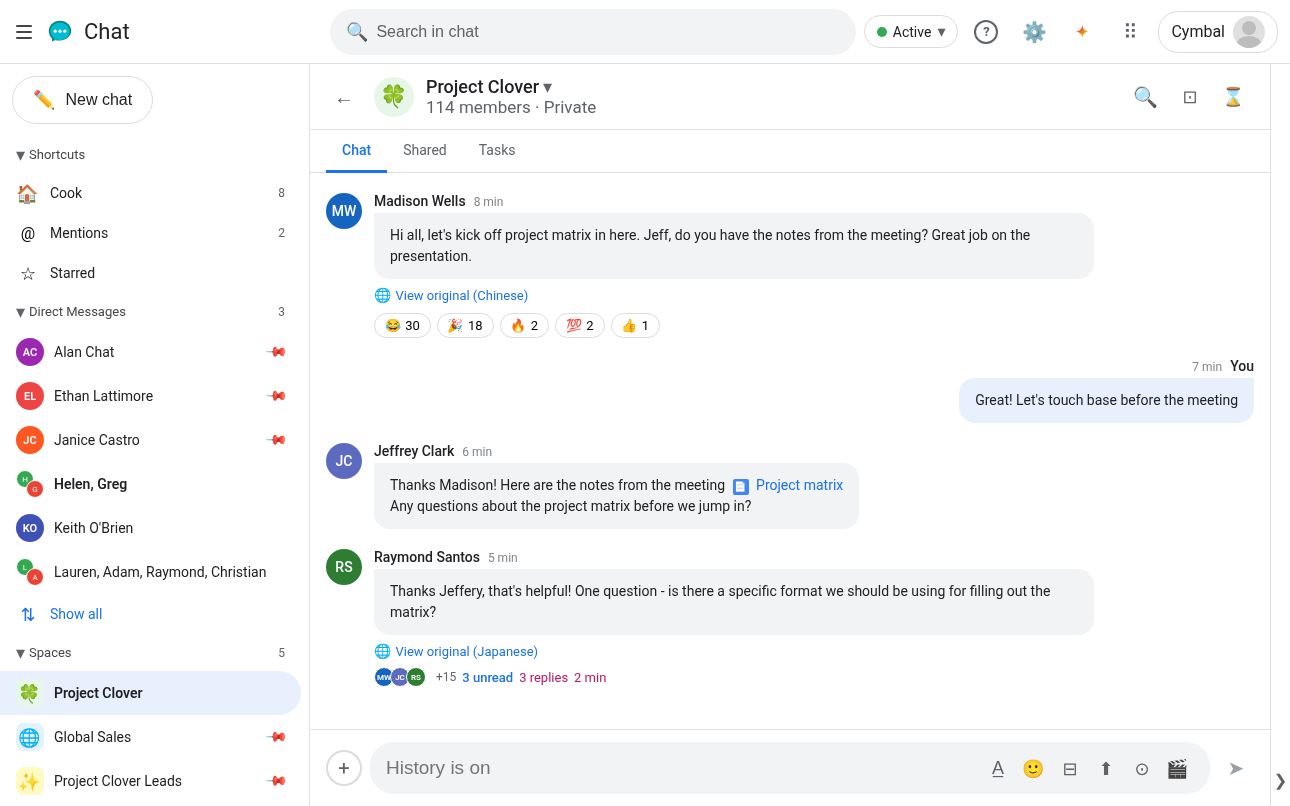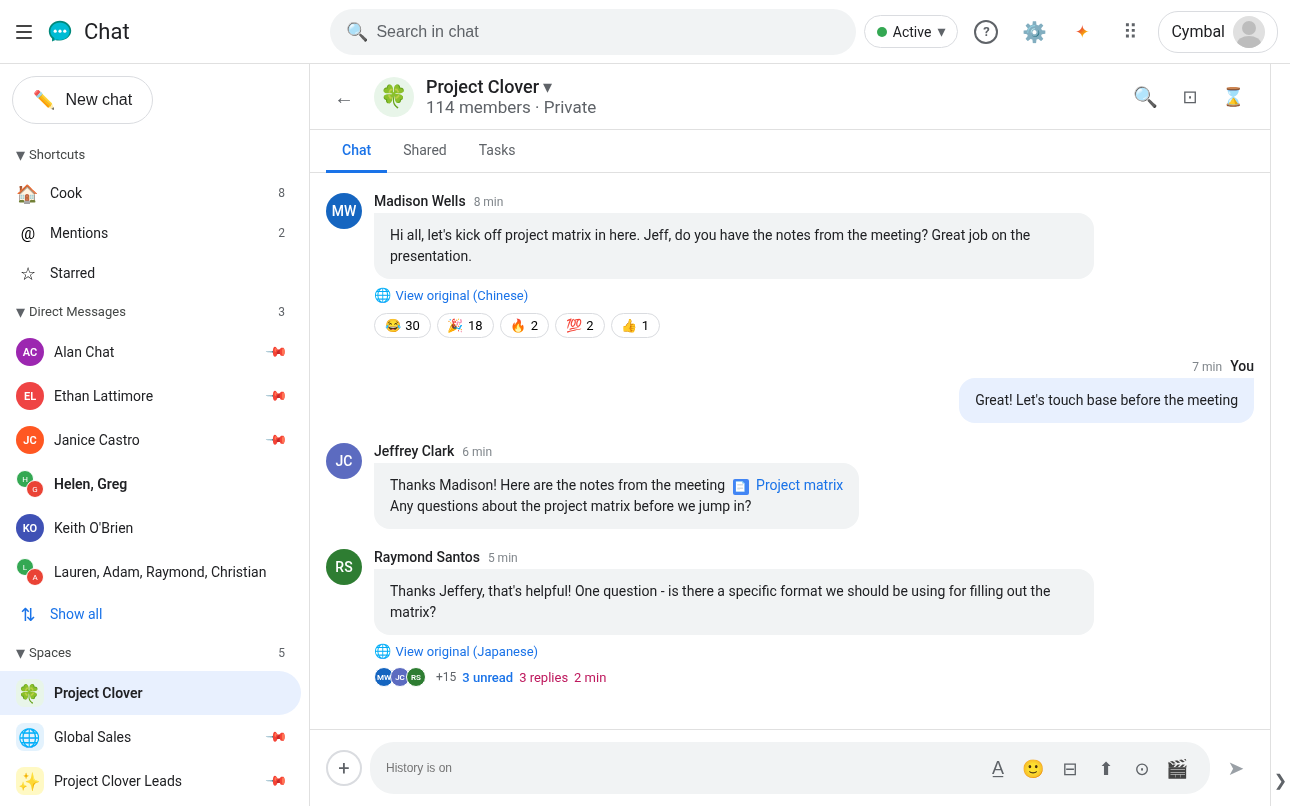--- a/index.html
+++ b/index.html
@@ -82,21 +82,21 @@
     .reply-avatars { display: flex; }
     .reply-avatars .rav { width: 20px; height: 20px; border-radius: 50%; margin-right: -4px; border: 1px solid white; display: flex; align-items: center; justify-content: center; color: white; font-size: 8px; font-weight: 600; }
     .reply-count { color: #1a73e8; font-weight: 500; cursor: pointer; }
     .reply-text { color: #be185d; }
     .doc-link { display: inline-flex; align-items: center; gap: 4px; color: #1a73e8; }
 
     
     .message-input-area { padding: 12px 16px; border-top: 1px solid #e0e0e0; flex-shrink: 0; display: flex; align-items: center; gap: 8px; }
     .add-btn { width: 36px; height: 36px; border-radius: 50%; border: 2px solid #dadce0; display: flex; align-items: center; justify-content: center; font-size: 20px; color: #5f6368; cursor: pointer; flex-shrink: 0; }
     .input-box { flex: 1; background: #f1f3f4; border-radius: 24px; padding: 10px 16px; display: flex; align-items: center; gap: 8px; }
-    .input-box input { flex: 1; border: none; background: transparent; outline: none; font-size: 12px; color: #80868b; }
+    .input-box input { flex: 1; border: none; background: transparent; outline: none; font-size: 19px; color: #80868b; }
     .input-tools { display: flex; align-items: center; gap: 4px; }
     .input-tool-btn { width: 32px; height: 32px; border-radius: 50%; display: flex; align-items: center; justify-content: center; font-size: 18px; color: #5f6368; cursor: pointer; }
     .send-btn { width: 36px; height: 36px; border-radius: 50%; display: flex; align-items: center; justify-content: center; font-size: 20px; color: #9aa0a6; cursor: pointer; }
 
     
     ::-webkit-scrollbar { width: 8px; }
     ::-webkit-scrollbar-track { background: transparent; }
     ::-webkit-scrollbar-thumb { background: #dadce0; border-radius: 4px; }
   </style>
 </head>

